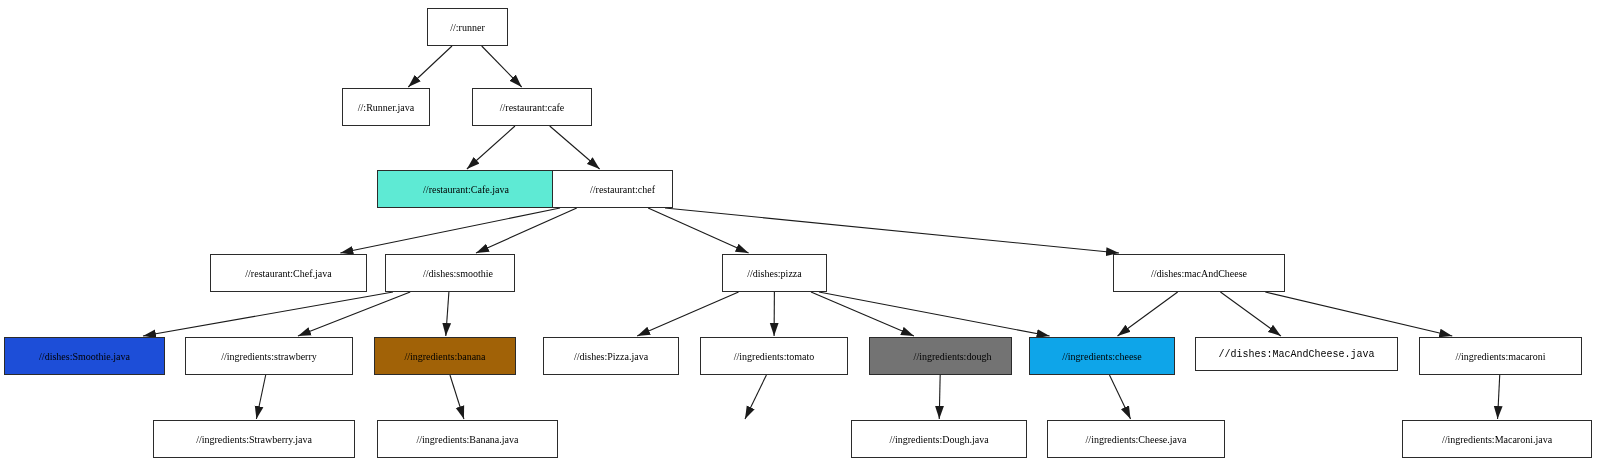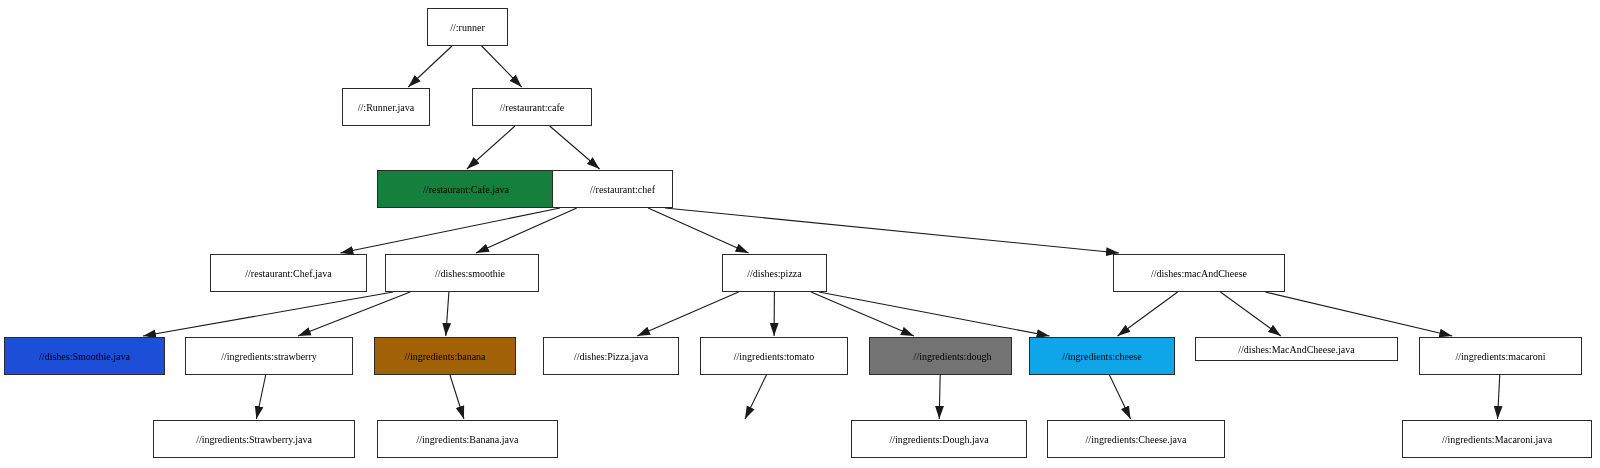--- a/index.html
+++ b/index.html
@@ -63,34 +63,34 @@
       <line x1="1265.33" y1="292" x2="1452.26" y2="336" stroke="#1a1a1a" marker-end="url(#arrowhead)"></line>
       <line x1="766.41" y1="375" x2="745.02" y2="419" stroke="#1a1a1a" marker-end="url(#arrowhead)"></line>
       <line x1="940.17" y1="375" x2="939.24" y2="419" stroke="#1a1a1a" marker-end="url(#arrowhead)"></line>
       <line x1="1109.48" y1="375" x2="1130.56" y2="419" stroke="#1a1a1a" marker-end="url(#arrowhead)"></line>
       <line x1="1499.73" y1="375" x2="1497.56" y2="419" stroke="#1a1a1a" marker-end="url(#arrowhead)"></line>
     </svg>
   <div id="node-layer">
       <div class="node" style="left: 427px; top: 8px; width: 81px; height: 38px; border-color: rgb(43, 43, 43); background: rgb(255, 255, 255); color: rgb(0, 0, 0);">//:runner</div>
       <div class="node" style="left: 342px; top: 88px; width: 88px; height: 38px; border-color: rgb(43, 43, 43); background: rgb(255, 255, 255); color: rgb(0, 0, 0);">//:Runner.java</div>
       <div class="node" style="left: 472px; top: 88px; width: 120px; height: 38px; border-color: rgb(43, 43, 43); background: rgb(255, 255, 255); color: rgb(0, 0, 0);">//restaurant:cafe</div>
-      <div class="node" style="left: 377px; top: 170px; width: 178px; height: 38px; border-color: rgb(43, 43, 43); background: #15803d; color: rgb(0, 0, 0);">//restaurant:Cafe.java</div>
+      <div class="node" style="left: 377px; top: 170px; width: 178px; height: 38px; border-color: rgb(43, 43, 43); background: #5eead4; color: rgb(0, 0, 0);">//restaurant:Cafe.java</div>
       <div class="node" style="left: 552px; top: 170px; width: 121px; height: 38px; border-color: rgb(43, 43, 43); background: rgb(255, 255, 255); color: rgb(0, 0, 0); padding-left: 20px;">//restaurant:chef</div>
       <div class="node" style="left: 210px; top: 254px; width: 157px; height: 38px; border-color: rgb(43, 43, 43); background: rgb(255, 255, 255); color: rgb(0, 0, 0);">//restaurant:Chef.java</div>
-      <div class="node" style="left: 385px; top: 254px; width: 154px; height: 38px; border-color: rgb(43, 43, 43); background: rgb(255, 255, 255); color: rgb(0, 0, 0); padding-left: 16px;">//dishes:smoothie</div>
+      <div class="node" style="left: 385px; top: 254px; width: 130px; height: 38px; border-color: rgb(43, 43, 43); background: rgb(255, 255, 255); color: rgb(0, 0, 0); padding-left: 16px;">//dishes:smoothie</div>
       <div class="node" style="left: 722px; top: 254px; width: 105px; height: 38px; border-color: rgb(43, 43, 43); background: rgb(255, 255, 255); color: rgb(0, 0, 0);">//dishes:pizza</div>
       <div class="node" style="left: 1113px; top: 254px; width: 172px; height: 38px; border-color: rgb(43, 43, 43); background: rgb(255, 255, 255); color: rgb(0, 0, 0);">//dishes:macAndCheese</div>
       <div class="node" style="left: 4px; top: 337px; width: 161px; height: 38px; border-color: rgb(43, 43, 43); background: #1d4ed8; color: rgb(0, 0, 0);">//dishes:Smoothie.java</div>
       <div class="node" style="left: 185px; top: 337px; width: 168px; height: 38px; border-color: rgb(43, 43, 43); background: rgb(255, 255, 255); color: rgb(0, 0, 0);">//ingredients:strawberry</div>
       <div class="node" style="left: 374px; top: 337px; width: 142px; height: 38px; border-color: rgb(43, 43, 43); background: #a16207; color: rgb(0, 0, 0);">//ingredients:banana</div>
       <div class="node" style="left: 543px; top: 337px; width: 136px; height: 38px; border-color: rgb(43, 43, 43); background: rgb(255, 255, 255); color: rgb(0, 0, 0);">//dishes:Pizza.java</div>
       <div class="node" style="left: 700px; top: 337px; width: 148px; height: 38px; border-color: rgb(43, 43, 43); background: rgb(255, 255, 255); color: rgb(0, 0, 0);">//ingredients:tomato</div>
       <div class="node" style="left: 869px; top: 337px; width: 143px; height: 38px; border-color: rgb(43, 43, 43); background: #737373; color: rgb(0, 0, 0); padding-left: 24px;">//ingredients:dough</div>
       <div class="node" style="left: 1029px; top: 337px; width: 146px; height: 38px; border-color: rgb(43, 43, 43); background: #0ea5e9; color: rgb(0, 0, 0);">//ingredients:cheese</div>
-      <div class="node" style="left: 1195px; top: 337px; width: 203px; height: 24px; border-color: rgb(43, 43, 43); background: rgb(255, 255, 255); color: rgb(0, 0, 0);">//dishes:MacAndCheese.java</div>
+      <div class="node" style="left: 1195px; top: 337px; width: 203px; height: 34px; border-color: rgb(43, 43, 43); background: rgb(255, 255, 255); color: rgb(0, 0, 0); font-family: Liberation Mono, monospace;">//dishes:MacAndCheese.java</div>
       <div class="node" style="left: 1419px; top: 337px; width: 163px; height: 38px; border-color: rgb(43, 43, 43); background: rgb(255, 255, 255); color: rgb(0, 0, 0);">//ingredients:macaroni</div>
       <div class="node" style="left: 153px; top: 420px; width: 202px; height: 38px; border-color: rgb(43, 43, 43); background: rgb(255, 255, 255); color: rgb(0, 0, 0);">//ingredients:Strawberry.java</div>
       <div class="node" style="left: 377px; top: 420px; width: 181px; height: 38px; border-color: rgb(43, 43, 43); background: rgb(255, 255, 255); color: rgb(0, 0, 0);">//ingredients:Banana.java</div>
       <div class="node" style="left: 851px; top: 420px; width: 176px; height: 38px; border-color: rgb(43, 43, 43); background: rgb(255, 255, 255); color: rgb(0, 0, 0);">//ingredients:Dough.java</div>
       <div class="node" style="left: 1047px; top: 420px; width: 178px; height: 38px; border-color: rgb(43, 43, 43); background: rgb(255, 255, 255); color: rgb(0, 0, 0);">//ingredients:Cheese.java</div>
       <div class="node" style="left: 1402px; top: 420px; width: 190px; height: 38px; border-color: rgb(43, 43, 43); background: rgb(255, 255, 255); color: rgb(0, 0, 0);">//ingredients:Macaroni.java</div>
     </div>
 </div>
 
 </body></html>

